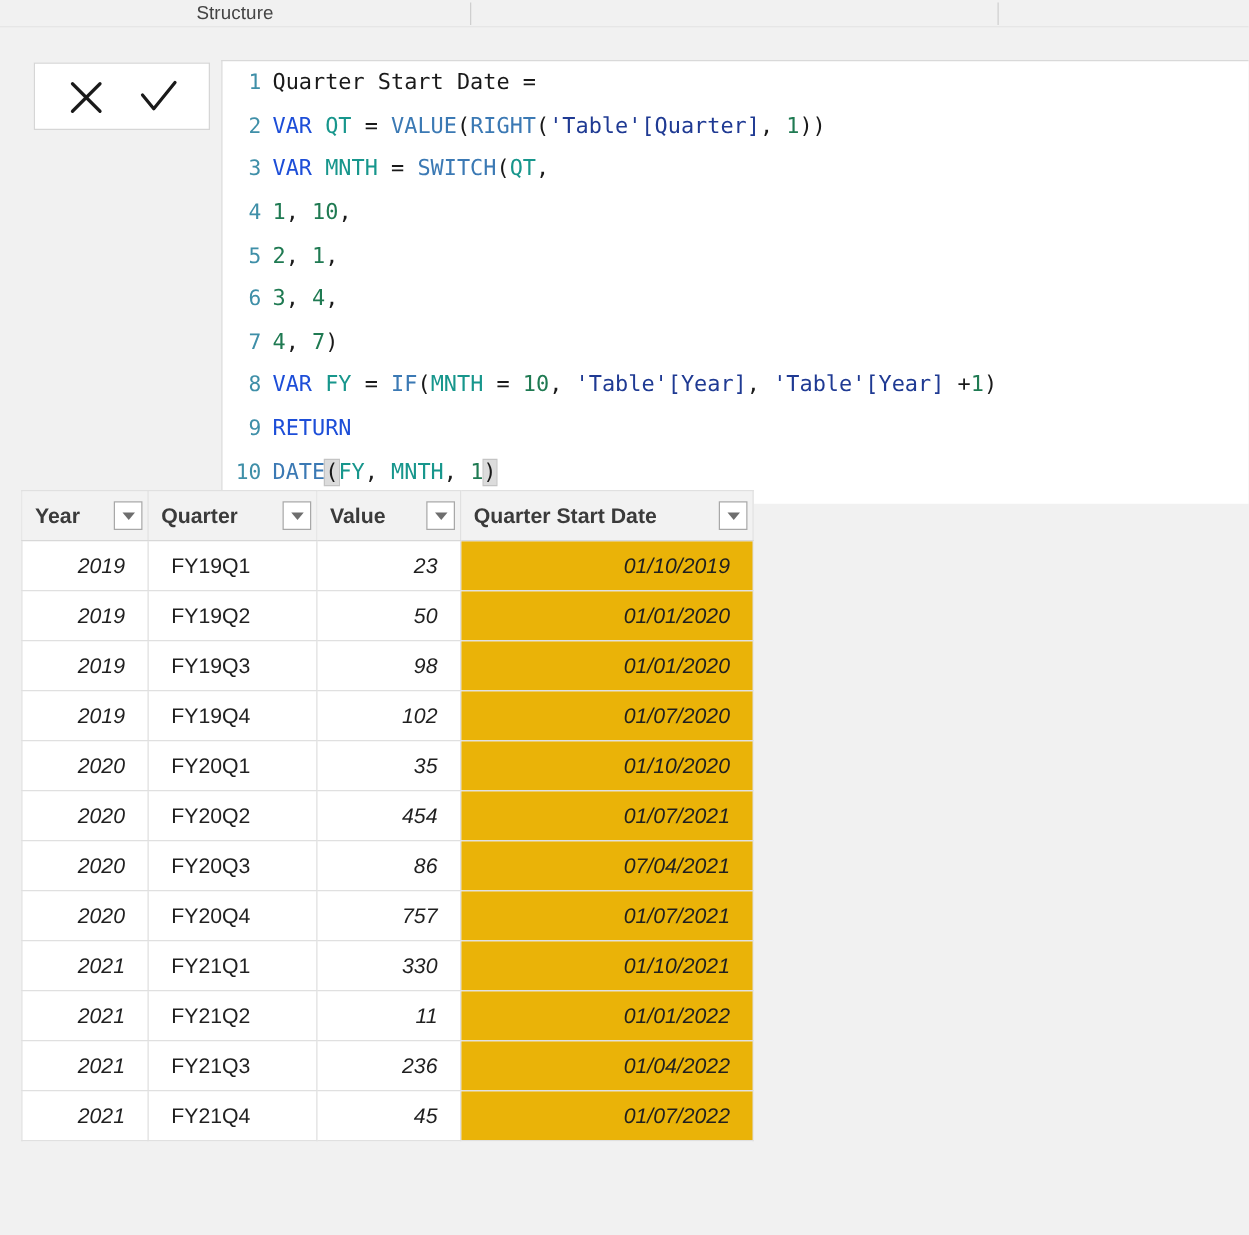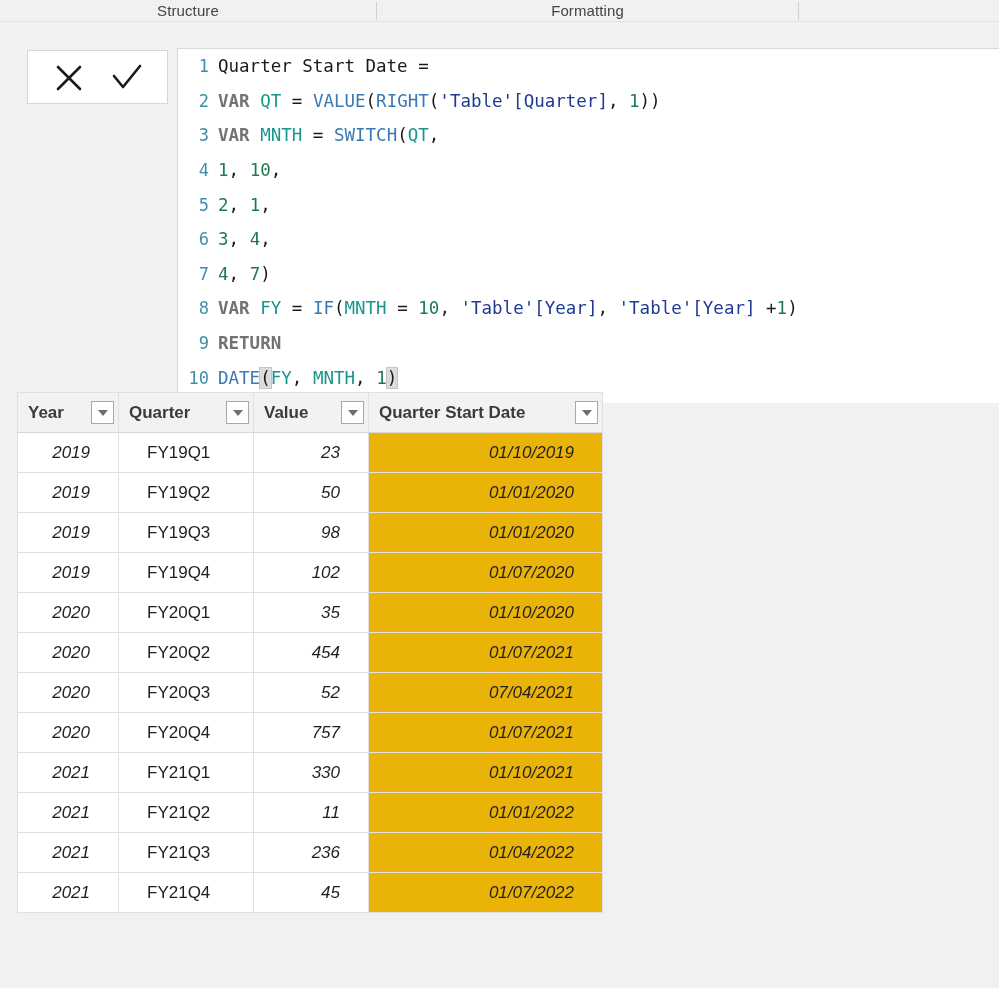--- a/index.html
+++ b/index.html
@@ -73,21 +73,21 @@
     flex: 0 0 40px;
     text-align: right;
     padding-right: 9px;
     color: #3f8fa8;
     font-family: "DejaVu Sans Mono", monospace;
     font-size: 17px;
     user-select: none;
   }
   .code-text { color: #1a1a1a; }
 
-  .t-kw      { color: #737373; font-weight: bold; }          
+  .t-kw      { color: #1d4ed8; }          
   .t-var     { color: #17968c; }          
   .t-fn      { color: #3b79b4; }          
   .t-num     { color: #1f7a52; }          
   .t-ref     { color: #1f3a93; }          
   .t-punct   { color: #1a1a1a; }
   .brk       { background: #dcdcdc; outline: 1px solid #c4c4c4; }
 
   
   .grid-wrap {
     position: absolute;
@@ -97,21 +97,21 @@
   table.grid {
     border-collapse: collapse;
     table-layout: fixed;
     width: 585px;
     background: #ffffff;
   }
   table.grid th, table.grid td {
     border: 1px solid #e0e0e0;
     height: 40px;
     font-size: 17px;
-    padding: 0 28px;
+    padding: 0 18px;
     color: #1f1f1f;
     overflow: hidden;
     white-space: nowrap;
   }
   table.grid th {
     background: #f2f2f2;
     font-weight: bold;
     color: #3b3b3b;
     text-align: right;
     padding: 0 4px 0 10px;
@@ -148,23 +148,20 @@
   }
 </style>
 </head>
 <body>
 
 <div class="ribbon-strip">
   <div class="ribbon-group" style="left:0px; width:376px;">
     <span>Structure</span>
   </div>
   <div class="ribbon-sep" style="left:376px;"></div>
-  <div class="ribbon-group" style="left:377px; width:421px;">
-    <span>Formatting</span>
-  </div>
   <div class="ribbon-sep" style="left:798px;"></div>
 </div>
 
 <div class="formula-area">
 
   <div class="commit-box">
     <div class="commit-btn" title="Cancel">
       <span>
         <svg width="34" height="34" viewBox="0 0 34 34" aria-hidden="true">
           <line x1="6" y1="7" x2="28" y2="29" stroke="#1a1a1a" stroke-width="2.6" stroke-linecap="round"></line>
@@ -315,21 +312,21 @@
         </tr>
       <tr>
           <td class="num">2020</td>
           <td class="txt">FY20Q2</td>
           <td class="num">454</td>
           <td class="calc">01/07/2021</td>
         </tr>
       <tr>
           <td class="num">2020</td>
           <td class="txt">FY20Q3</td>
-          <td class="num">52</td>
+          <td class="num">86</td>
           <td class="calc">07/04/2021</td>
         </tr>
       <tr>
           <td class="num">2020</td>
           <td class="txt">FY20Q4</td>
           <td class="num">757</td>
           <td class="calc">01/07/2021</td>
         </tr>
       <tr>
           <td class="num">2021</td>

